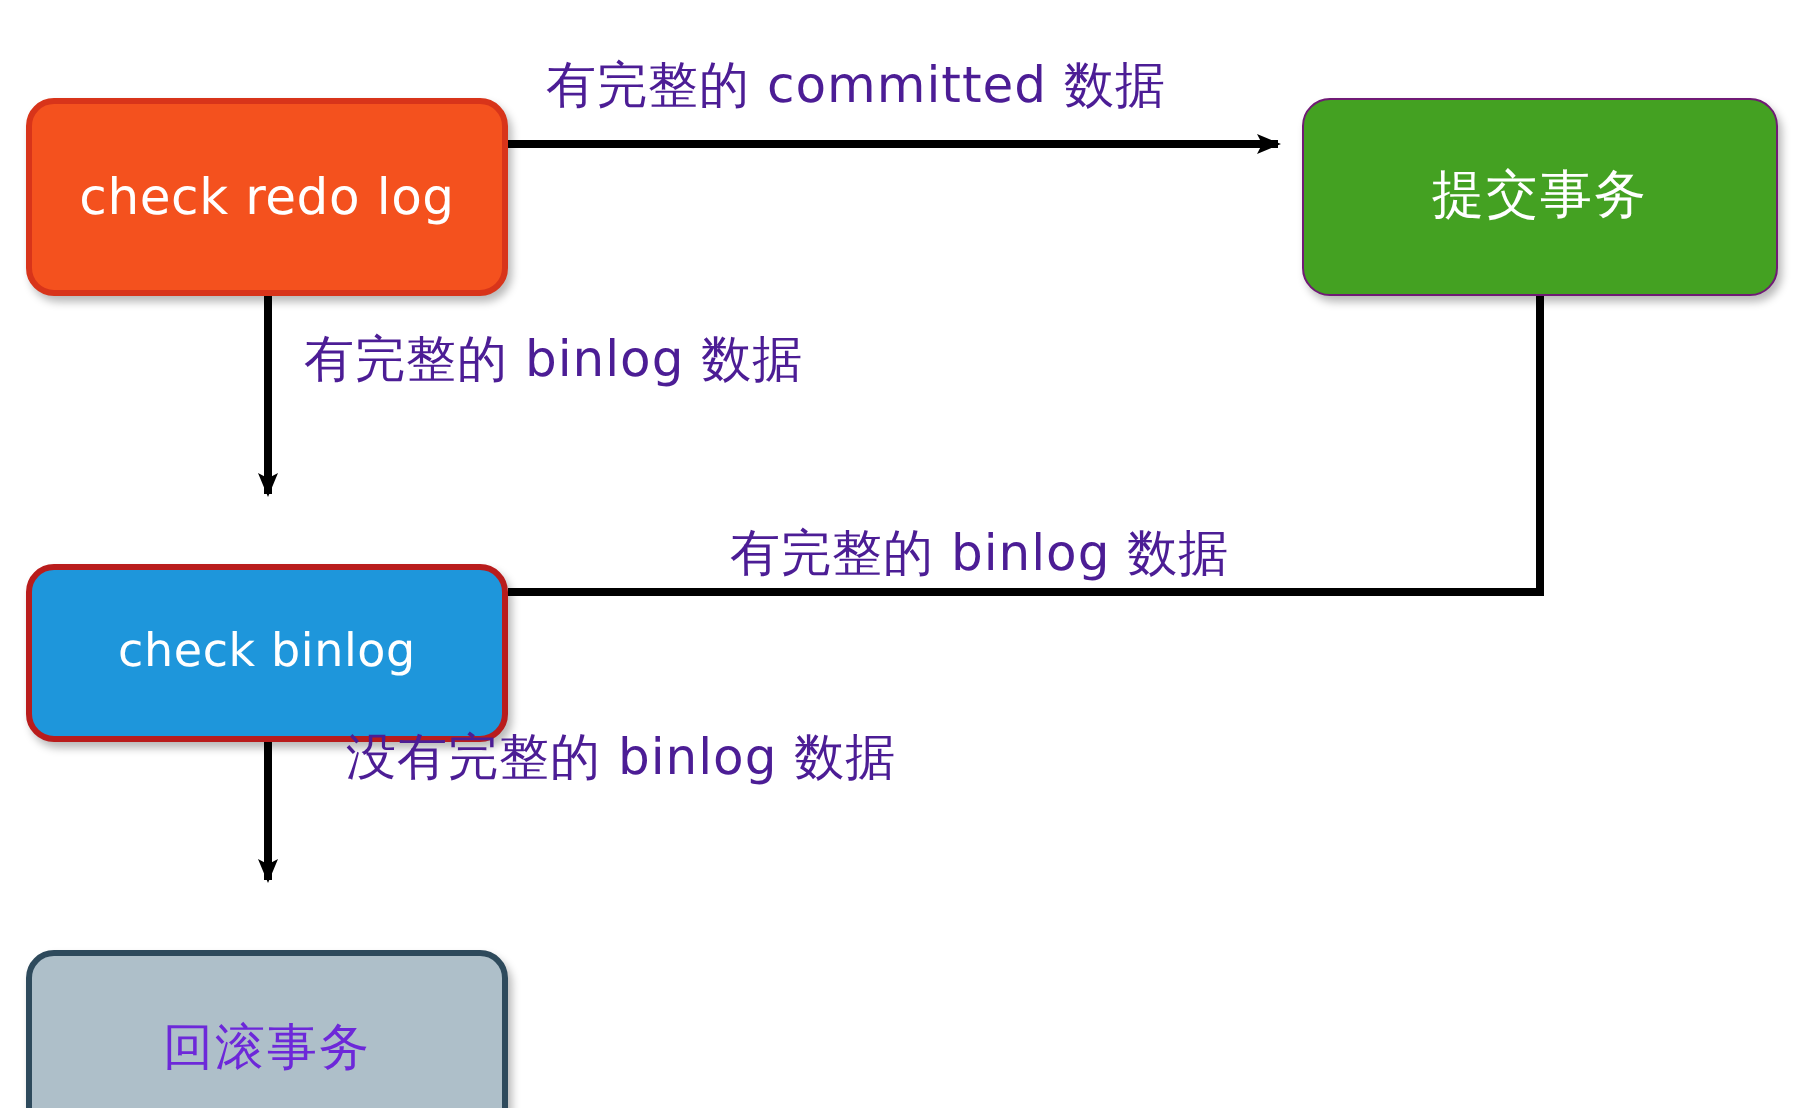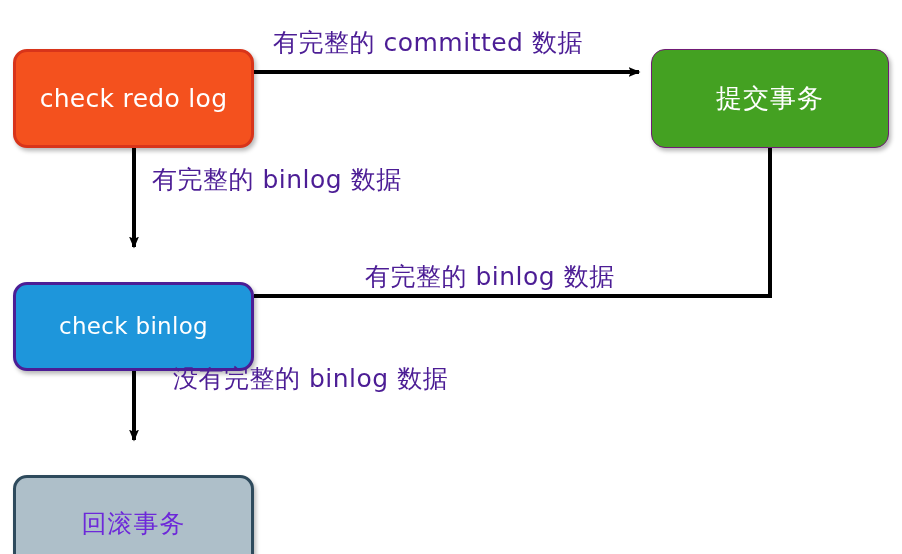--- a/index.html
+++ b/index.html
@@ -47,21 +47,21 @@
     color: #ffffff;
     font-size: 25px;
     letter-spacing: 0.3px;
   }
   .node-binlog {
     left: 13px;
     top: 257px;
     width: 241px;
     height: 89px;
     background: #1e96db;
-    border: 3px solid #4c1d95;
+    border: 3px solid #b91c1c;
     color: #ffffff;
     font-size: 23px;
     letter-spacing: 0.3px;
   }
   .node-commit {
     left: 651px;
     top: 24px;
     width: 238px;
     height: 99px;
     background: #44a122;

